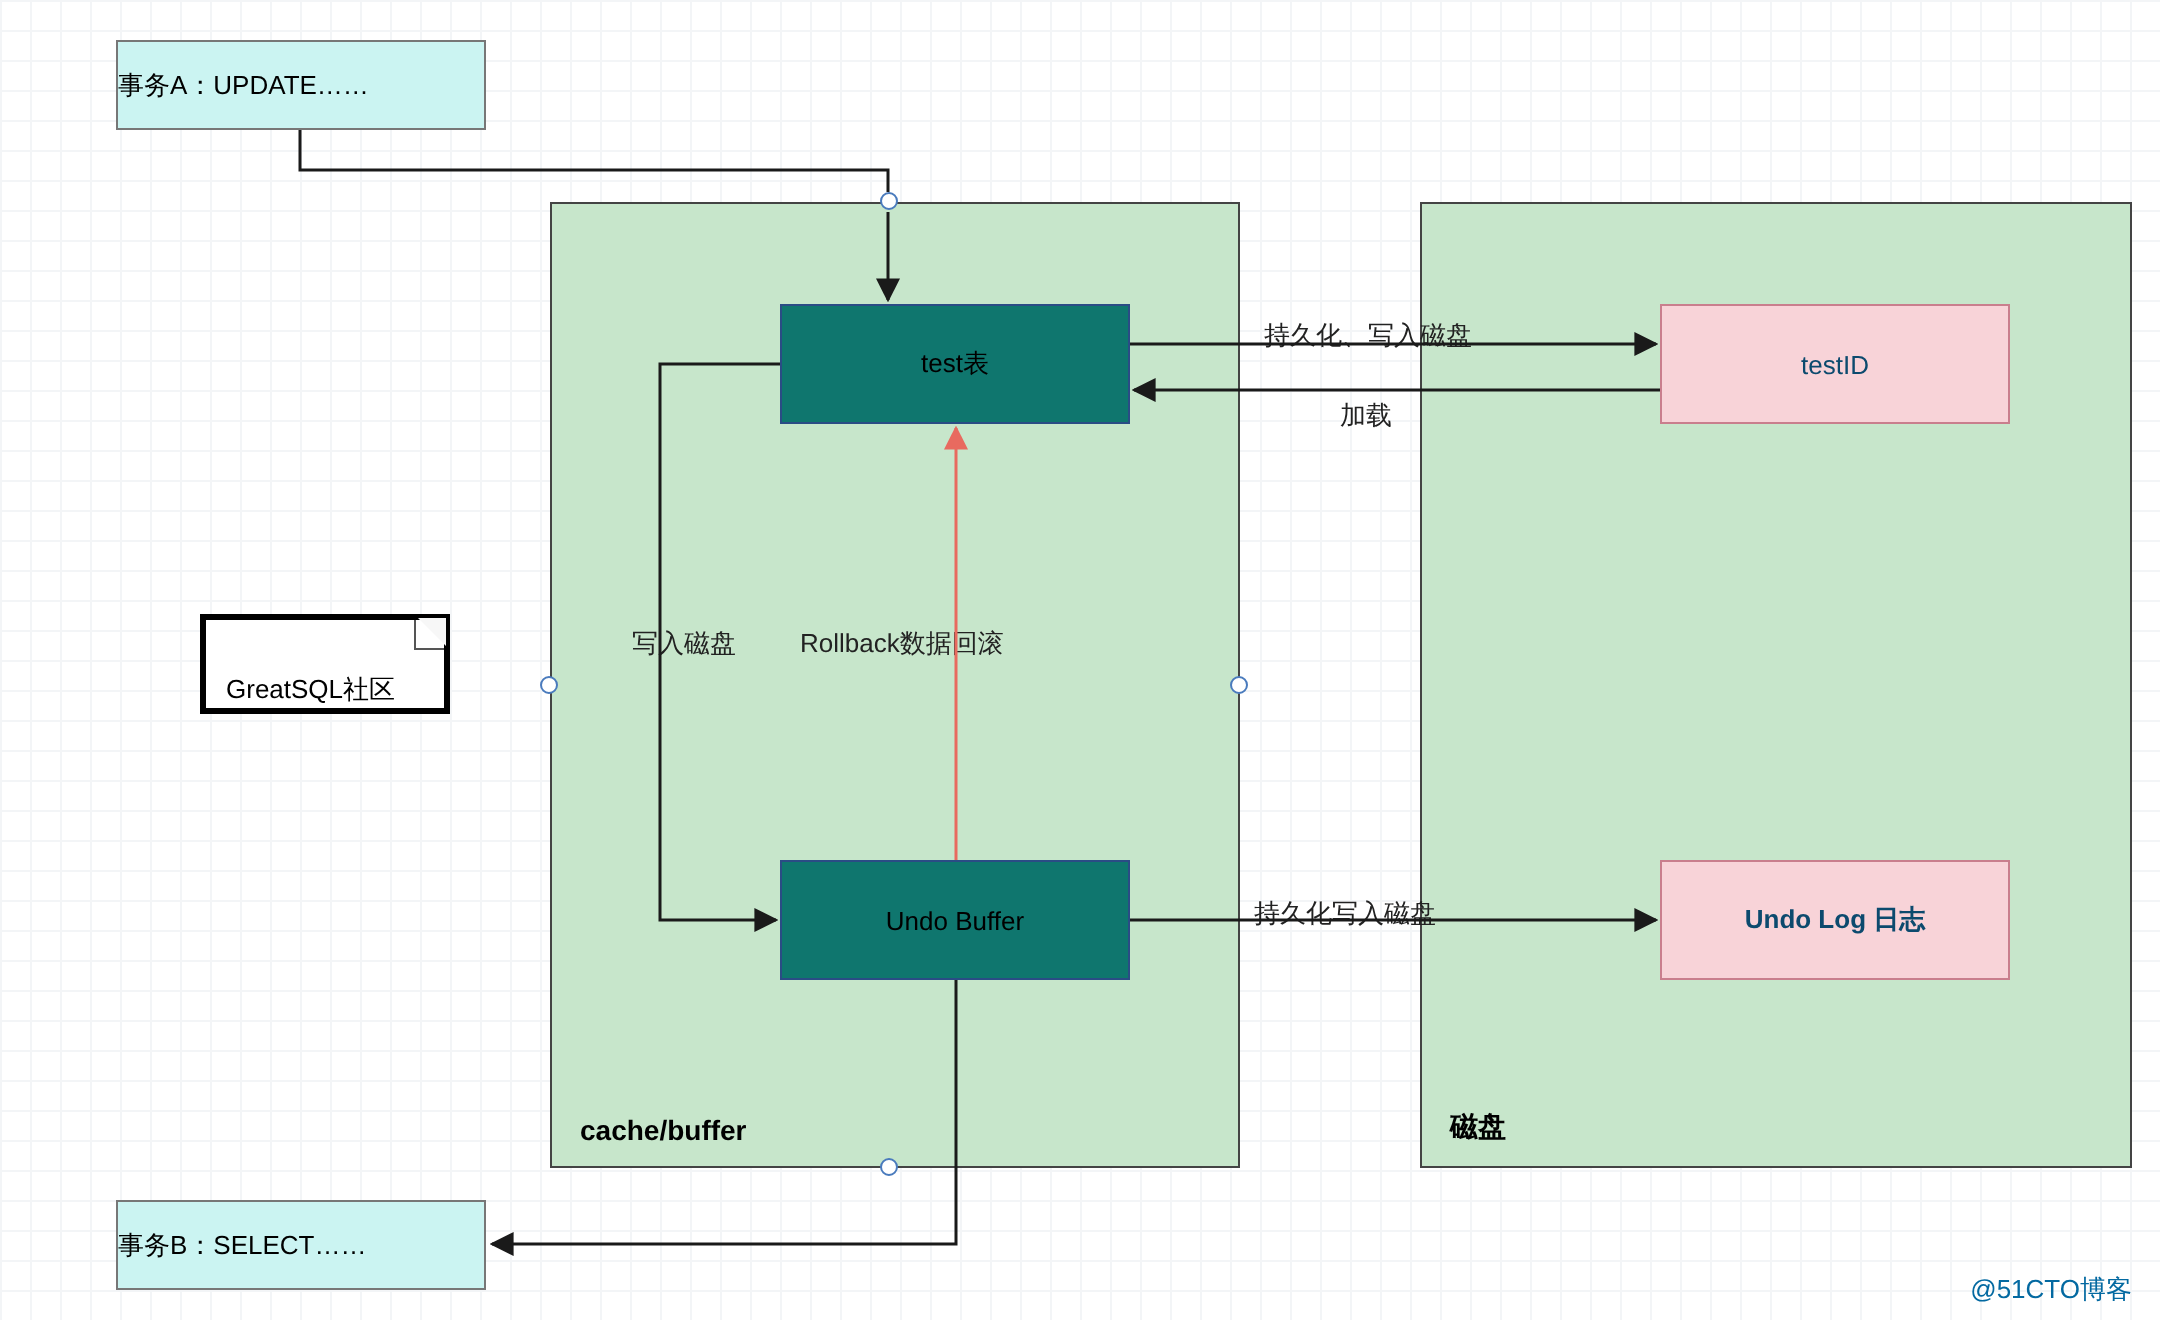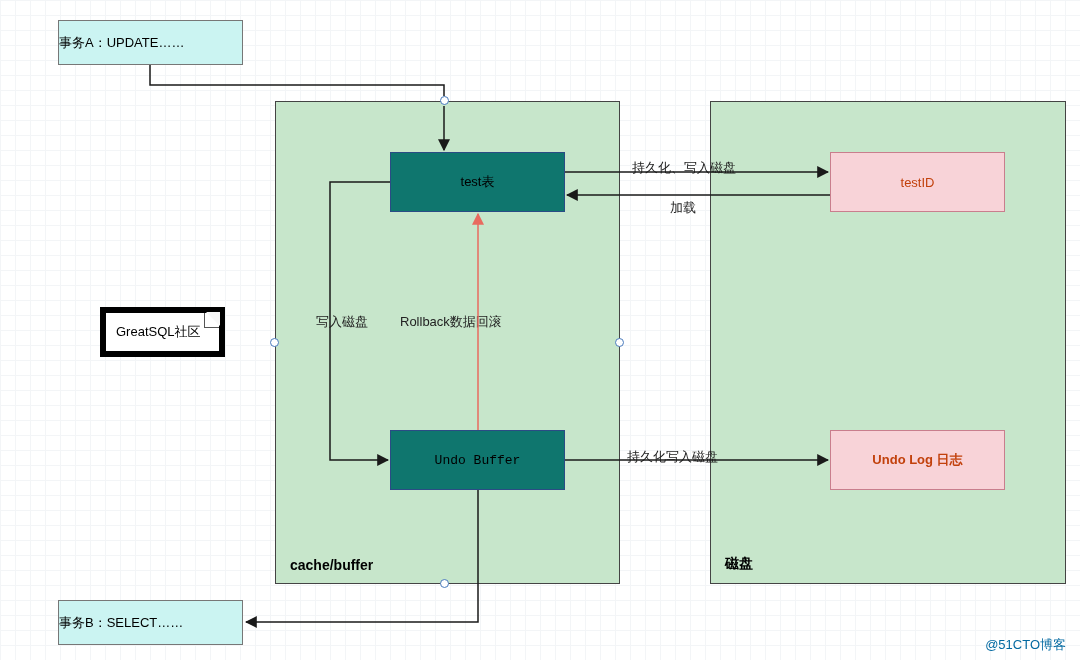--- a/index.html
+++ b/index.html
@@ -36,28 +36,28 @@
     border: 1px solid #444;
   }
   .container-label {
     position: absolute;
     left: 14px;
     bottom: 10px;
     font-weight: bold;
     font-size: 14px;
   }
   .blue-box   { background: #0f766e; border: 1px solid #2a4c85; color: #000; }
-  .pink-box   { background: #f8d3d8; border: 1px solid #c97e8d; color: #c2410c; }
+  .pink-box   { background: #f8d3d8; border: 1px solid #c97e8d; color: #0c4a6e; }
   .note-box {
     position: absolute;
     background: #ffffff;
-    border: 6px solid #000000;
+    border: 3px solid #000000;
     font-size: 13px;
     display: flex;
-    align-items: center;
+    align-items: flex-end;
     padding-left: 10px;
     box-sizing: border-box;
   }
   .note-fold {
     position: absolute;
     top: 0; right: 0;
     width: 14px; height: 14px;
     border-left: 1px solid #555;
     border-bottom: 1px solid #555;
     background: #fff;
@@ -111,21 +111,21 @@
 <div class="container-box" style="left:275px; top:101px; width:345px; height:483px;">
   <span class="container-label">cache/buffer</span>
 </div>
 
 <div class="container-box" style="left:710px; top:101px; width:356px; height:483px;">
   <span class="container-label">磁盘</span>
 </div>
 
 <div class="node blue-box" style="left:390px; top:152px; width:175px; height:60px;">test表</div>
 
-<div class="node blue-box" style="left:390px; top:430px; width:175px; height:60px;font-family:Liberation Mono, monospace;">Undo Buffer</div>
+<div class="node blue-box" style="left:390px; top:430px; width:175px; height:60px;">Undo Buffer</div>
 
 <div class="node pink-box" style="left:830px; top:152px; width:175px; height:60px;">testID</div>
 
 <div class="node pink-box" style="left:830px; top:430px; width:175px; height:60px;font-weight:bold;">Undo Log 日志</div>
 
 <div class="note-box" style="left:100px; top:307px; width:125px; height:50px;">
   <span>GreatSQL社区</span>
   <div class="note-fold"></div>
 </div>
 

